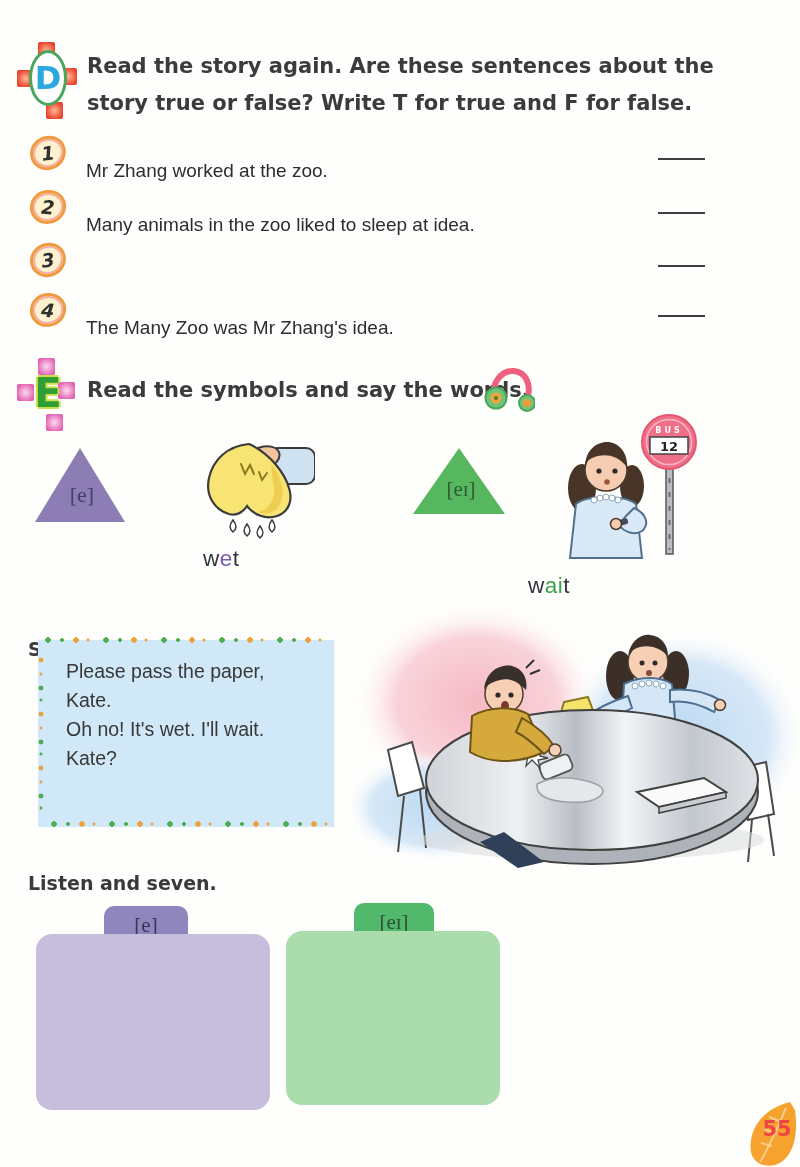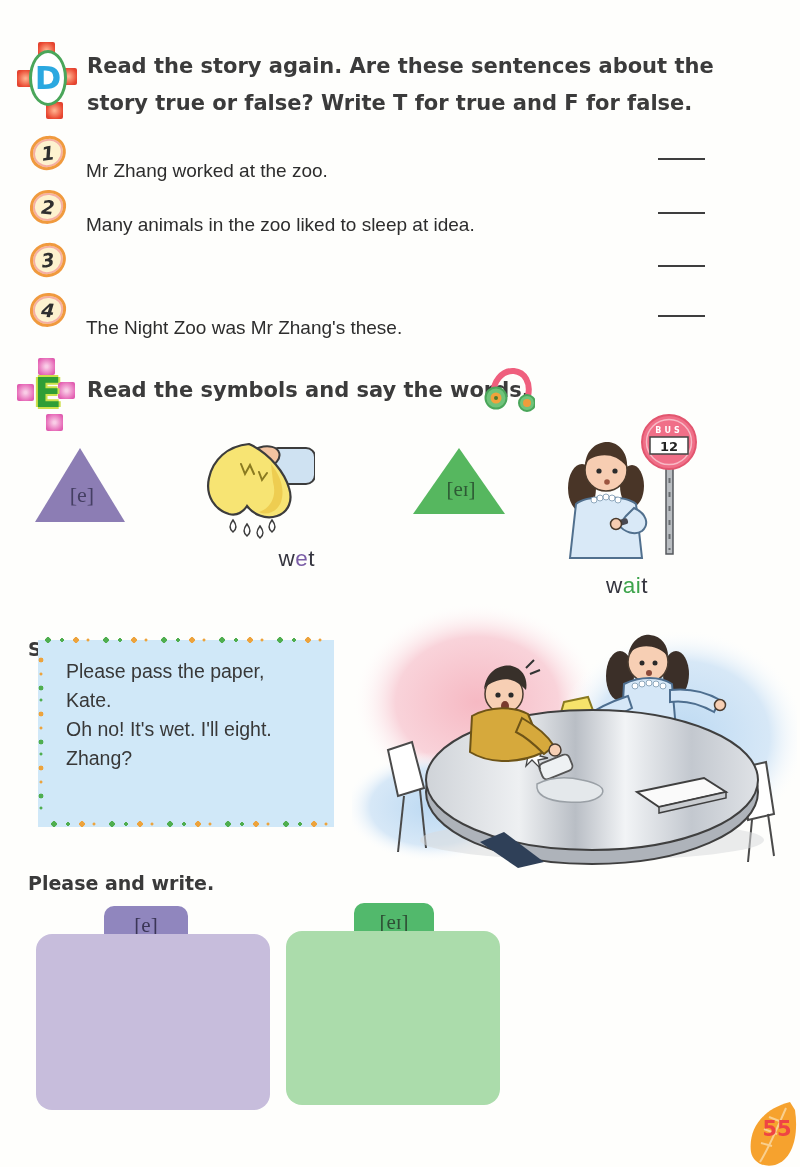--- a/index.html
+++ b/index.html
@@ -32,21 +32,21 @@
            display:flex; align-items:center; justify-content:center;
            font-style:italic; font-weight:700; font-size:19px; color:#2f2f2f;
            font-family:"DejaVu Sans", sans-serif; }
   .q-row:nth-of-type(odd) .badge { transform:rotate(-7deg); }
   .q-row:nth-of-type(even) .badge { transform:rotate(5deg); }
   .q-text { position:absolute; left:56px; top:5px; font-size:19px; color:#2d2d2d;margin-top:19px; }
   .blank { position:absolute; left:628px; top:22px; width:47px; height:0; border-top:2.3px solid #3e3e3e; }
 
   
   .tri-svg, .pic-svg { position:absolute; }
-  .word { position:absolute; font-size:22.5px; color:#35353f; text-align:right; letter-spacing:.5px; }
+  .word { position:absolute; font-size:22.5px; color:#35353f; text-align:left; letter-spacing:.5px; }
   .hl-purple { color:#7b5ea7; }
   .hl-green  { color:#3da44c; }
 
   
   .rhyme-box { position:absolute; left:38px; top:640px; width:296px; height:187px; background:#d0e8f8; }
   .rhyme-text { padding:17px 24px 0 28px; font-size:19.5px; line-height:29px; color:#383838; }
   .dots-h { position:absolute; width:292px; height:12px; background-repeat:repeat-x; background-size:58px 12px;
     background-image:
       radial-gradient(circle 4.5px at 8px 6px,  #4fae4f 58%, transparent 66%),
       radial-gradient(circle 3px   at 22px 6px, #4fae4f 58%, transparent 66%),
@@ -93,21 +93,21 @@
     <span class="badge">2</span>
     <span class="q-text">Many animals in the zoo liked to sleep at idea.</span>
     <span class="blank"></span>
   </div>
   <div class="q-row" style="top:243px;">
     <span class="badge">3</span>
     <span class="blank"></span>
   </div>
   <div class="q-row" style="top:293px;">
     <span class="badge">4</span>
-    <span class="q-text">The Night Zoo was Mr Zhang's these.</span>
+    <span class="q-text">The Many Zoo was Mr Zhang's idea.</span>
     <span class="blank"></span>
   </div>
 
   <div class="letter-icon" style="left:16px; top:358px;">
     <span class="sq sq-pink" style="left:22px; top:0;"></span>
     <span class="sq sq-pink" style="left:1px;  top:26px;"></span>
     <span class="sq sq-pink" style="left:42px; top:24px;"></span>
     <span class="sq sq-pink" style="left:30px; top:56px;"></span>
     <span class="e-letter">E</span>
   </div>
@@ -184,22 +184,22 @@
   </svg>
   <div class="word" style="left:528px; top:573px; width:120px;">
     <span>w</span><span class="hl-green">ai</span><span>t</span>
   </div>
 
   <div class="mini-header" style="left:28px; top:606px;margin-top:32px;">Say the rhyme.</div>
 
   <div class="rhyme-box">
     <div class="rhyme-text">
       <div>Please pass the paper, Kate.</div>
-      <div>Oh no! It's wet. I'll eight.</div>
-      <div>Zhang?</div>
+      <div>Oh no! It's wet. I'll wait.</div>
+      <div>Kate?</div>
     </div>
   </div>
   <div class="dots-h" style="left:40px; top:634px;"></div>
   <div class="dots-h" style="left:46px; top:818px;"></div>
   <div class="dots-v" style="left:35px; top:652px;"></div>
 
   <svg class="pic-svg" style="left:352px; top:602px;" width="445" height="268" viewBox="0 0 445 268">
     <defs>
       <radialGradient id="pinkblob">
           <stop offset="0%" stop-color="#f6b9c3"></stop>
@@ -278,21 +278,21 @@
       <circle cx="146" cy="93" r="2.6" fill="#2a2a2a"></circle>
         <circle cx="159" cy="93" r="2.6" fill="#2a2a2a"></circle>
       <ellipse cx="153" cy="104" rx="4" ry="5" fill="#7a3b2e"></ellipse>
       <path d="M174,66 l8,-8 M178,72 l10,-4" stroke="#333" stroke-width="2" fill="none"></path>
       <path d="M120,114 C138,104 162,104 176,112 L192,150 C162,164 134,160 118,150 Z" fill="#d6a93c" stroke="#6e5417" stroke-width="2"></path>
       <path d="M170,116 C184,124 196,134 202,144 L192,152 C182,142 172,134 164,130 Z" fill="#d6a93c" stroke="#6e5417" stroke-width="2"></path>
       <circle cx="203" cy="148" r="6" fill="#f7cfb4" stroke="#4a3c30" stroke-width="1.5"></circle>
     </g>
   </svg>
 
-  <div class="mini-header" style="left:28px; top:872px;">Please and write.</div>
+  <div class="mini-header" style="left:28px; top:872px;">Listen and seven.</div>
 
   <div class="folder-tab" style="left:104px; top:906px; width:84px; height:46px; background:#9086be; color:#3b3657;">
     <span>[e]</span>
   </div>
   <div class="folder-body" style="left:36px; top:934px; width:234px; height:176px; background:#c7bddc;"></div>
 
   <div class="folder-tab" style="left:354px; top:903px; width:80px; height:44px; background:#52b96c; color:#2e4f35;">
     <span>[eɪ]</span>
   </div>
   <div class="folder-body" style="left:286px; top:931px; width:214px; height:174px; background:#abdcab;"></div>

